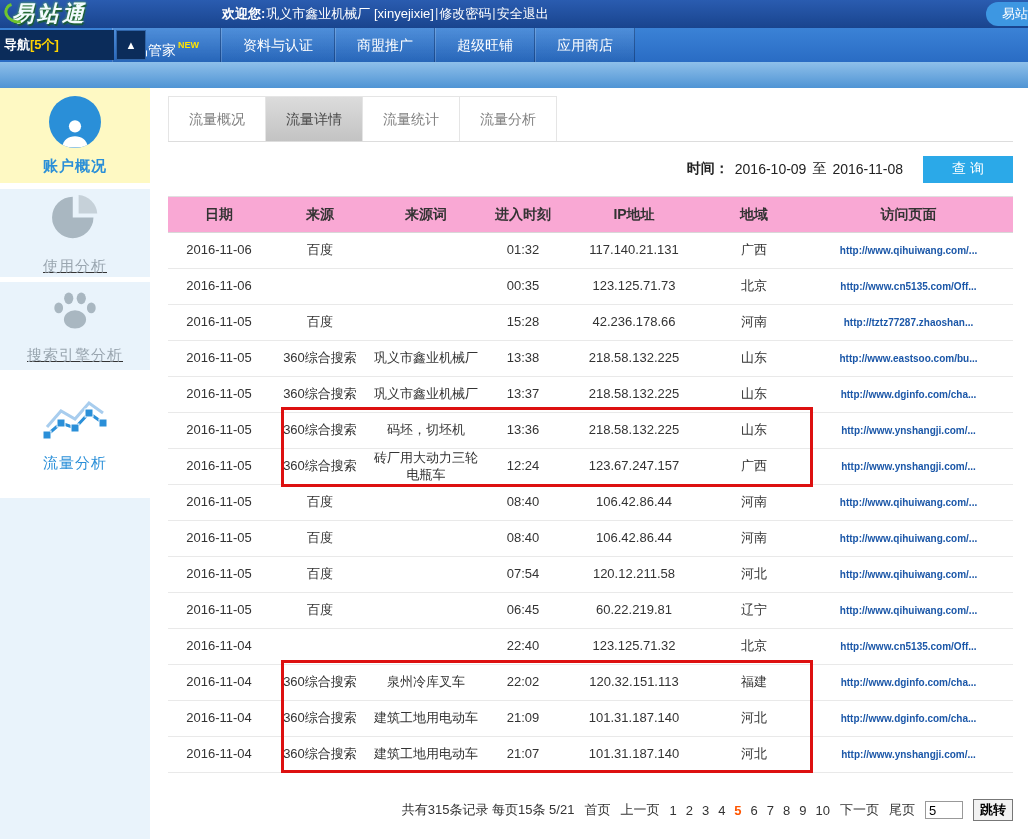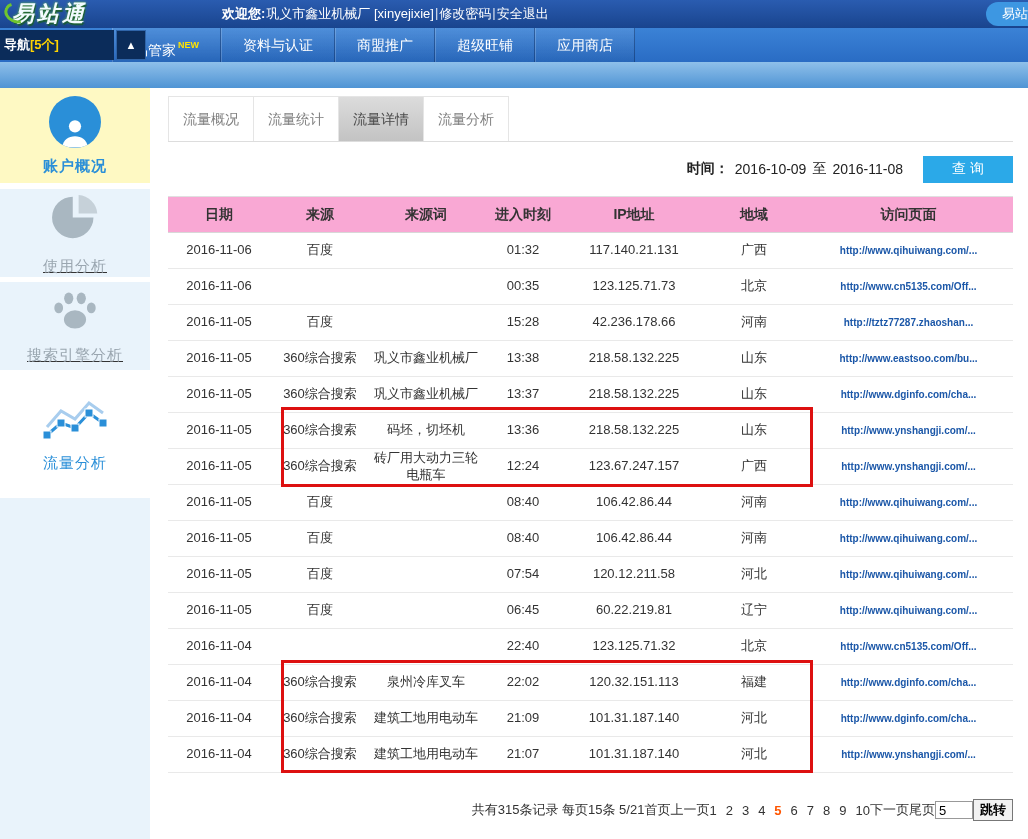--- a/index.html
+++ b/index.html
@@ -65,21 +65,21 @@
   .si-4 .label { color:#2a8fd8; }
   .side-fill { flex:1; background:#e9f3fb; }
   .icon-circle {
     width:52px; height:52px; border-radius:50%; background:#2a8fd8;
     display:flex; align-items:flex-end; justify-content:center; overflow:hidden;
   }
   
   .content { flex:1; padding:8px 0 0 18px; position:relative; background:#fff; }
   .tabs { display:flex; border-bottom:1px solid #ddd; width:845px; }
   .tab {
-    width:86px; height:45px; line-height:45px; text-align:center; font-size:14px; color:#808080;
+    width:98px; height:45px; line-height:45px; text-align:center; font-size:14px; color:#808080;
     border:1px solid #e5e5e5; border-bottom:none; margin-right:-1px; background:#fff; cursor:pointer;
   }
   .tab.active { background:linear-gradient(#dcdcdc,#c3c3c3); color:#4a4a4a; }
   .filter-row {
     height:54px; width:845px; display:flex; align-items:center; justify-content:flex-end;
     font-size:14px; color:#222;
   }
   .filter-row .lbl { font-weight:bold; }
   .filter-row .date { margin:0 6px; cursor:pointer; }
   .btn-query {
@@ -95,21 +95,21 @@
   tbody td {
     height:36px; text-align:center; font-size:13px; color:#333;
     border-bottom:1px solid #e9e9e9; padding:0 3px; line-height:1.25;
   }
   tbody td a { color:#1b57a8; font-weight:bold; text-decoration:none; font-size:10px; }
   .ann { position:absolute; border:3px solid #dd1010; pointer-events:none; }
   .ann-1 { left:113px; top:211px; width:532px; height:80px; }
   .ann-2 { left:113px; top:464px; width:532px; height:113px; }
   .pagination {
     width:845px; margin-top:26px; display:flex; justify-content:flex-end; align-items:center;
-    gap:0; font-size:13px; color:#333;
+    gap:10px; font-size:13px; color:#333;
   }
   .pagination a { color:#333; text-decoration:none; cursor:pointer; }
   .page-nums { display:flex; gap:9px; }
   .page-num.current { color:#f50; font-weight:bold; }
   .jump-input { width:38px; height:18px; border:1px solid #999; font-size:13px; padding:0 3px; }
   .btn-jump {
     height:22px; padding:0 6px; font-size:13px; font-weight:bold;
     border:1px solid #777; background:#f2f2f2; cursor:pointer;
   }
 </style>
@@ -197,22 +197,22 @@
         </svg>
       </span>
       <span class="label">流量分析</span>
     </div>
     <div class="side-fill"></div>
   </aside>
 
   <main class="content">
     <div class="tabs">
       <div class="tab">流量概况</div>
+      <div class="tab active">流量详情</div>
       <div class="tab">流量统计</div>
-      <div class="tab active">流量详情</div>
       <div class="tab">流量分析</div>
     </div>
 
     <div class="filter-row">
       <span class="lbl">时间：</span>
       <span class="date">2016-10-09</span>
       <span>至</span>
       <span class="date">2016-11-08</span>
       <button class="btn-query">查 询</button>
     </div>

